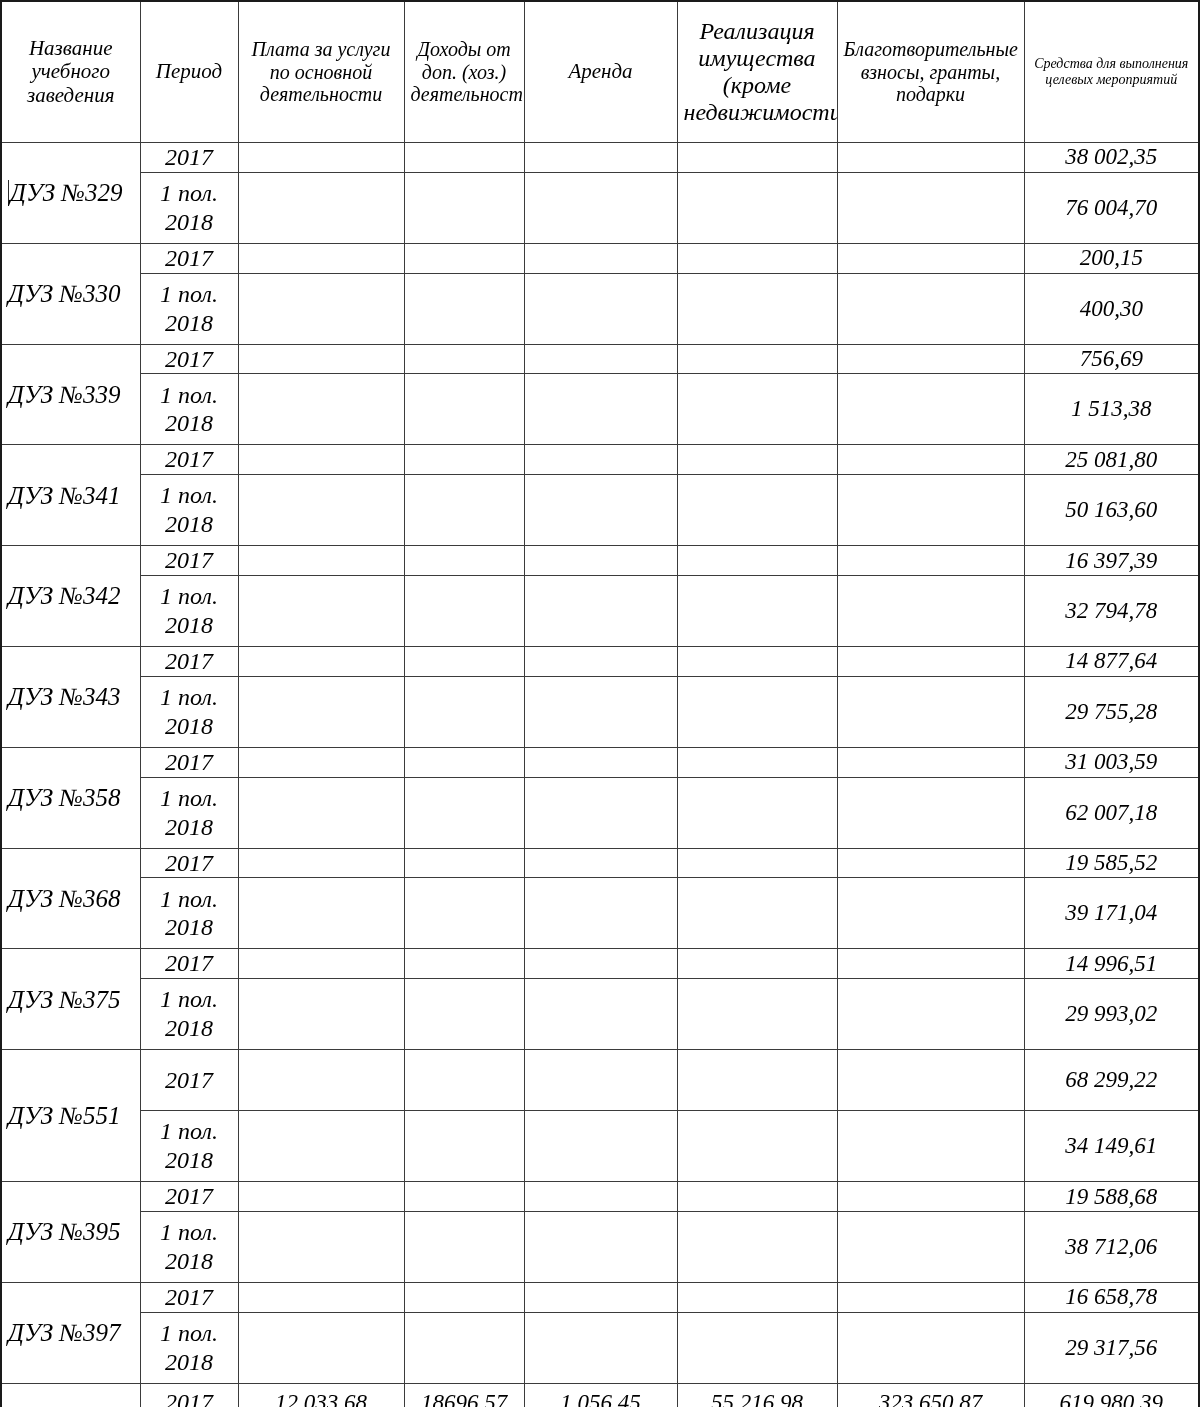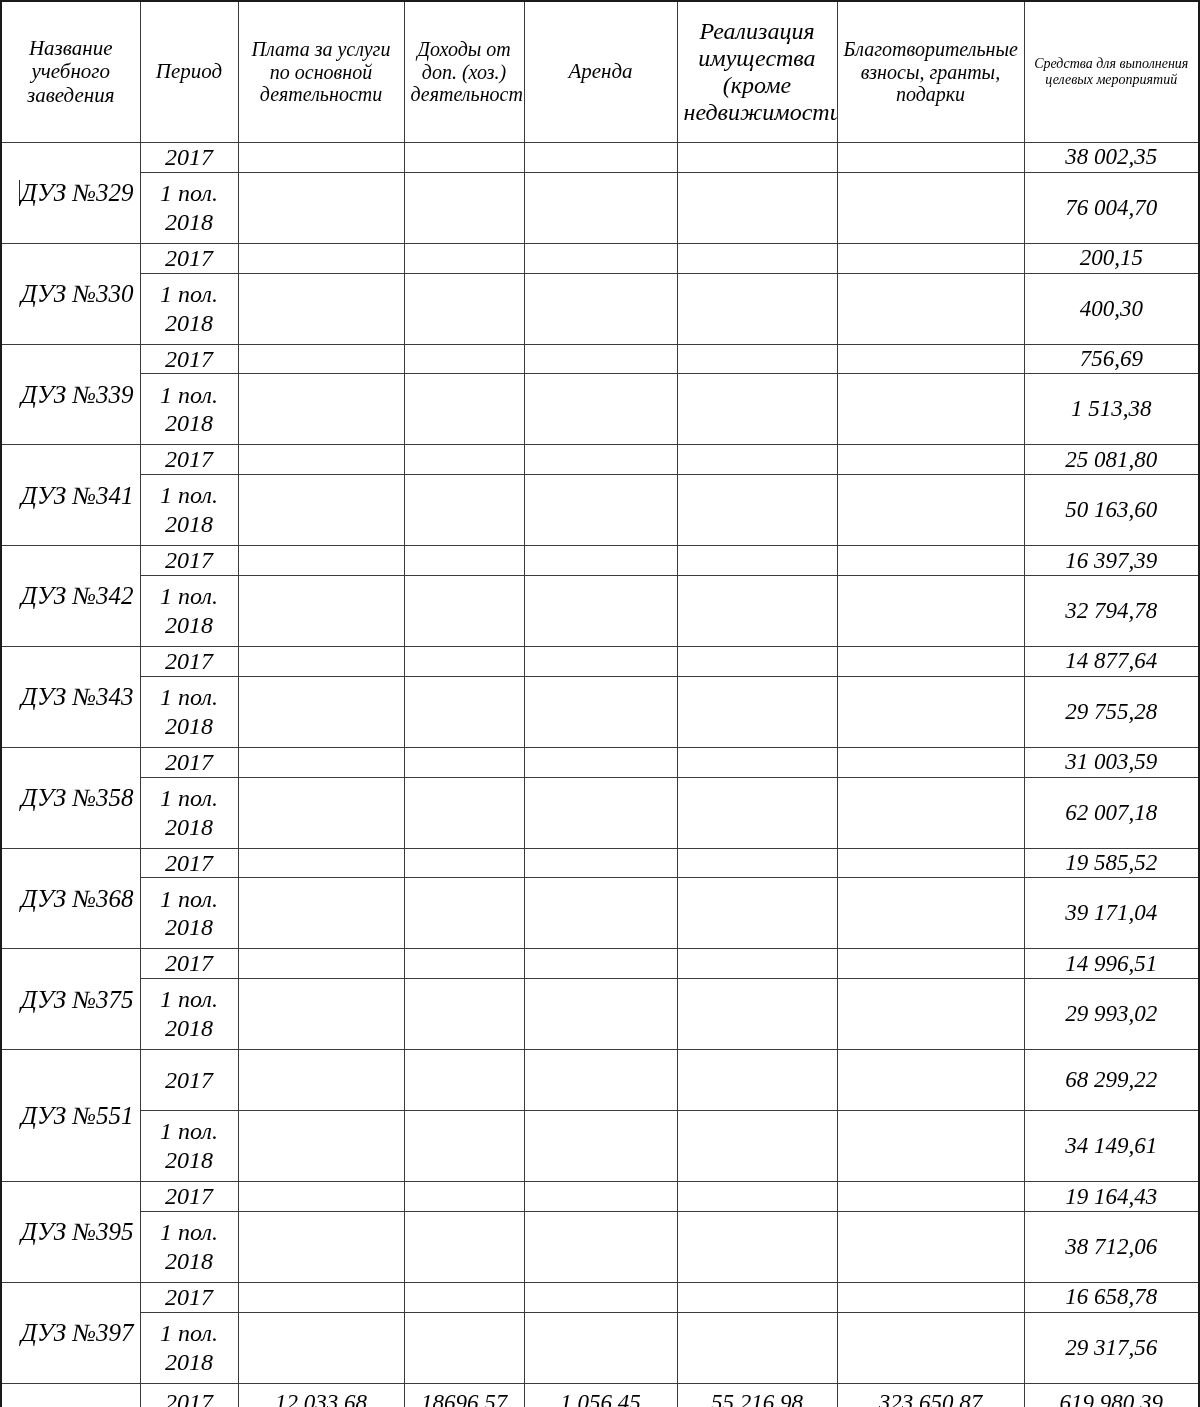--- a/index.html
+++ b/index.html
@@ -62,21 +62,21 @@
   td.h-period { font-size: 21px; text-align: center; }
   td.h-pay    { font-size: 20px; }
   td.h-inc    { font-size: 20px; }
   td.h-rent   { font-size: 21px; }
   td.h-sale   { font-size: 24px; }
   td.h-char   { font-size: 20px; }
   td.h-target { font-size: 14px; }
 
   
   td.inst {
-    text-align: right;
+    text-align: left;
     font-size: 25px;
     line-height: 1.18;
     border-top: 2px solid #1a1a1a;
     border-bottom: 2px solid #1a1a1a;
     position: relative;
   }
   td.period {
     text-align: center;
     font-size: 24px;
     line-height: 1.2;
@@ -355,21 +355,21 @@
         <tr class="r-2017">
           <td class="inst" rowspan="2">
             <span class="inst-lines">ДУЗ №395</span>
           </td>
           <td class="period p-2017">2017</td>
           <td class="val empty"></td>
           <td class="val empty"></td>
           <td class="val empty"></td>
           <td class="val empty"></td>
           <td class="val empty"></td>
-          <td class="val">19 164,43</td>
+          <td class="val">19 588,68</td>
         </tr>
         <tr class="r-half">
           <td class="period p-half">1 пол. 2018</td>
           <td class="val empty"></td>
           <td class="val empty"></td>
           <td class="val empty"></td>
           <td class="val empty"></td>
           <td class="val empty"></td>
           <td class="val">38 712,06</td>
         </tr>

